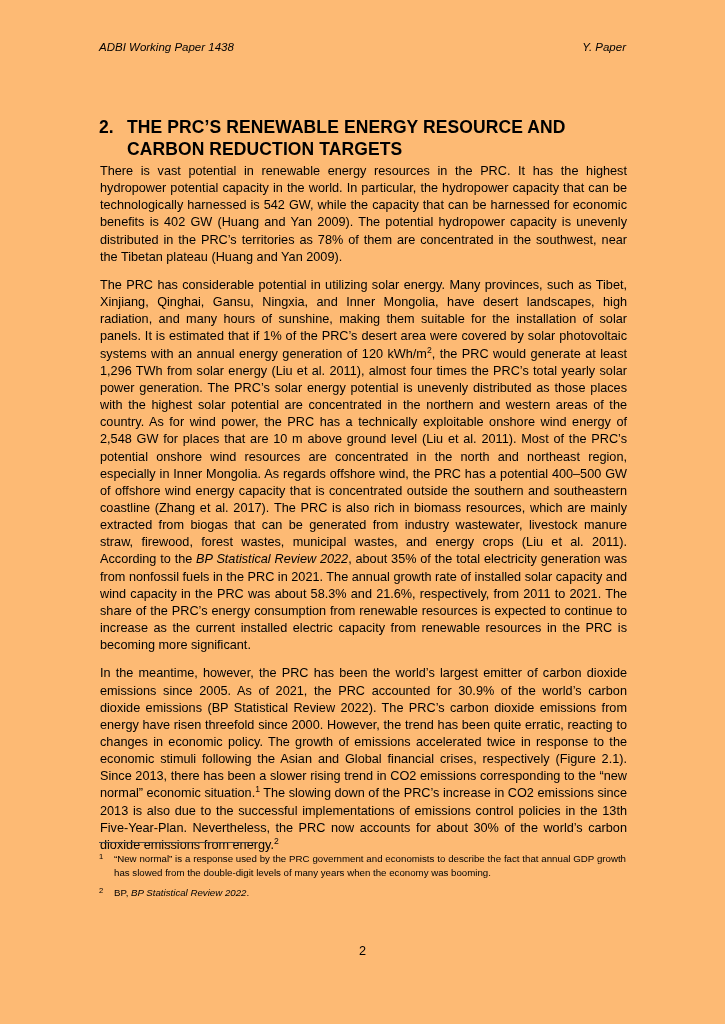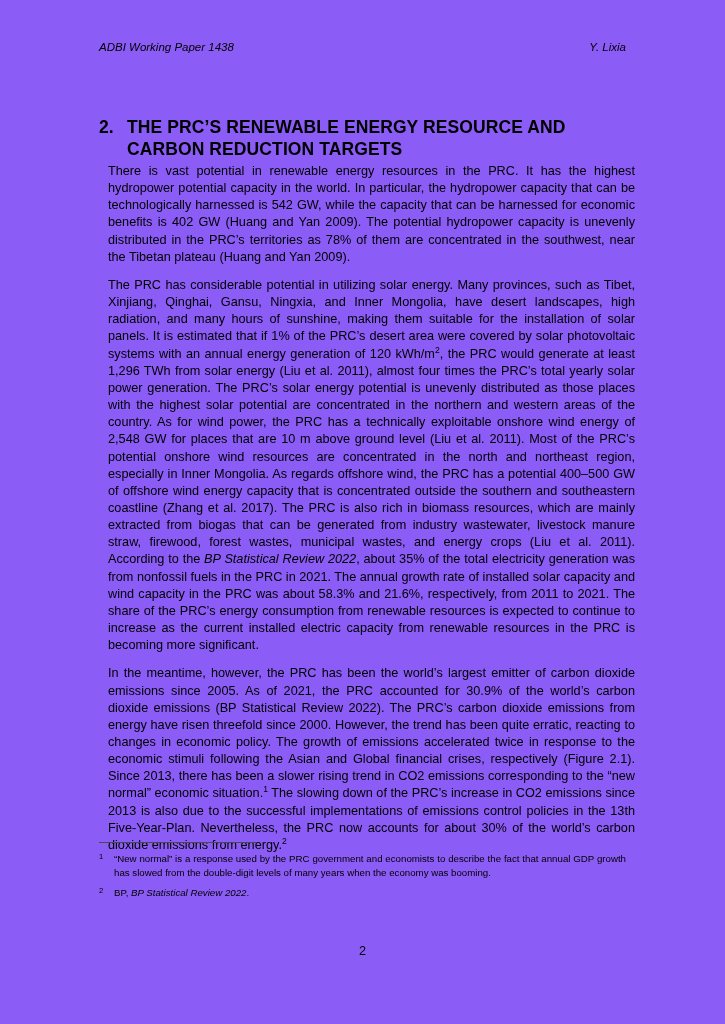--- a/index.html
+++ b/index.html
@@ -10,21 +10,21 @@
   }
   body {
     font-family: "Liberation Sans", sans-serif;
     color: #000000;
   }
   .page {
     position: relative;
     width: 725px;
     height: 1024px;
     margin: 0 auto;
-    background: #8b5cf6;
+    background: #fdba74;
     overflow: hidden;
     box-sizing: border-box;
   }
 
   
   .running-header {
     position: absolute;
     top: 40px;
     left: 99px;
     width: 527px;
@@ -57,21 +57,21 @@
     width: 28px;
     flex: 0 0 28px;
   }
   .section-heading .sec-title {
     flex: 1 1 auto;
   }
 
   
   .body-block {
     position: absolute;
-    left: 108px;
+    left: 100px;
     top: 163px;
     width: 527px;
   }
   p.para {
     margin: 0 0 11px 0;
     font-size: 12.7px;
     line-height: 17.15px;
     text-align: justify;
     text-justify: inter-word;
     hyphens: none;
@@ -142,21 +142,21 @@
     line-height: 1.2;
   }
 </style>
 </head>
 <body>
 
 <div class="page">
 
   <div class="running-header">
     <span class="hdr-left">ADBI Working Paper 1438</span>
-    <span class="hdr-right">Y. Lixia</span>
+    <span class="hdr-right">Y. Paper</span>
   </div>
 
   <h1 class="section-heading">
     <span class="sec-num">2.</span>
     <span class="sec-title">THE PRC’S RENEWABLE ENERGY RESOURCE AND CARBON REDUCTION TARGETS</span>
   </h1>
 
   <div class="body-block">
 
     <p class="para">

